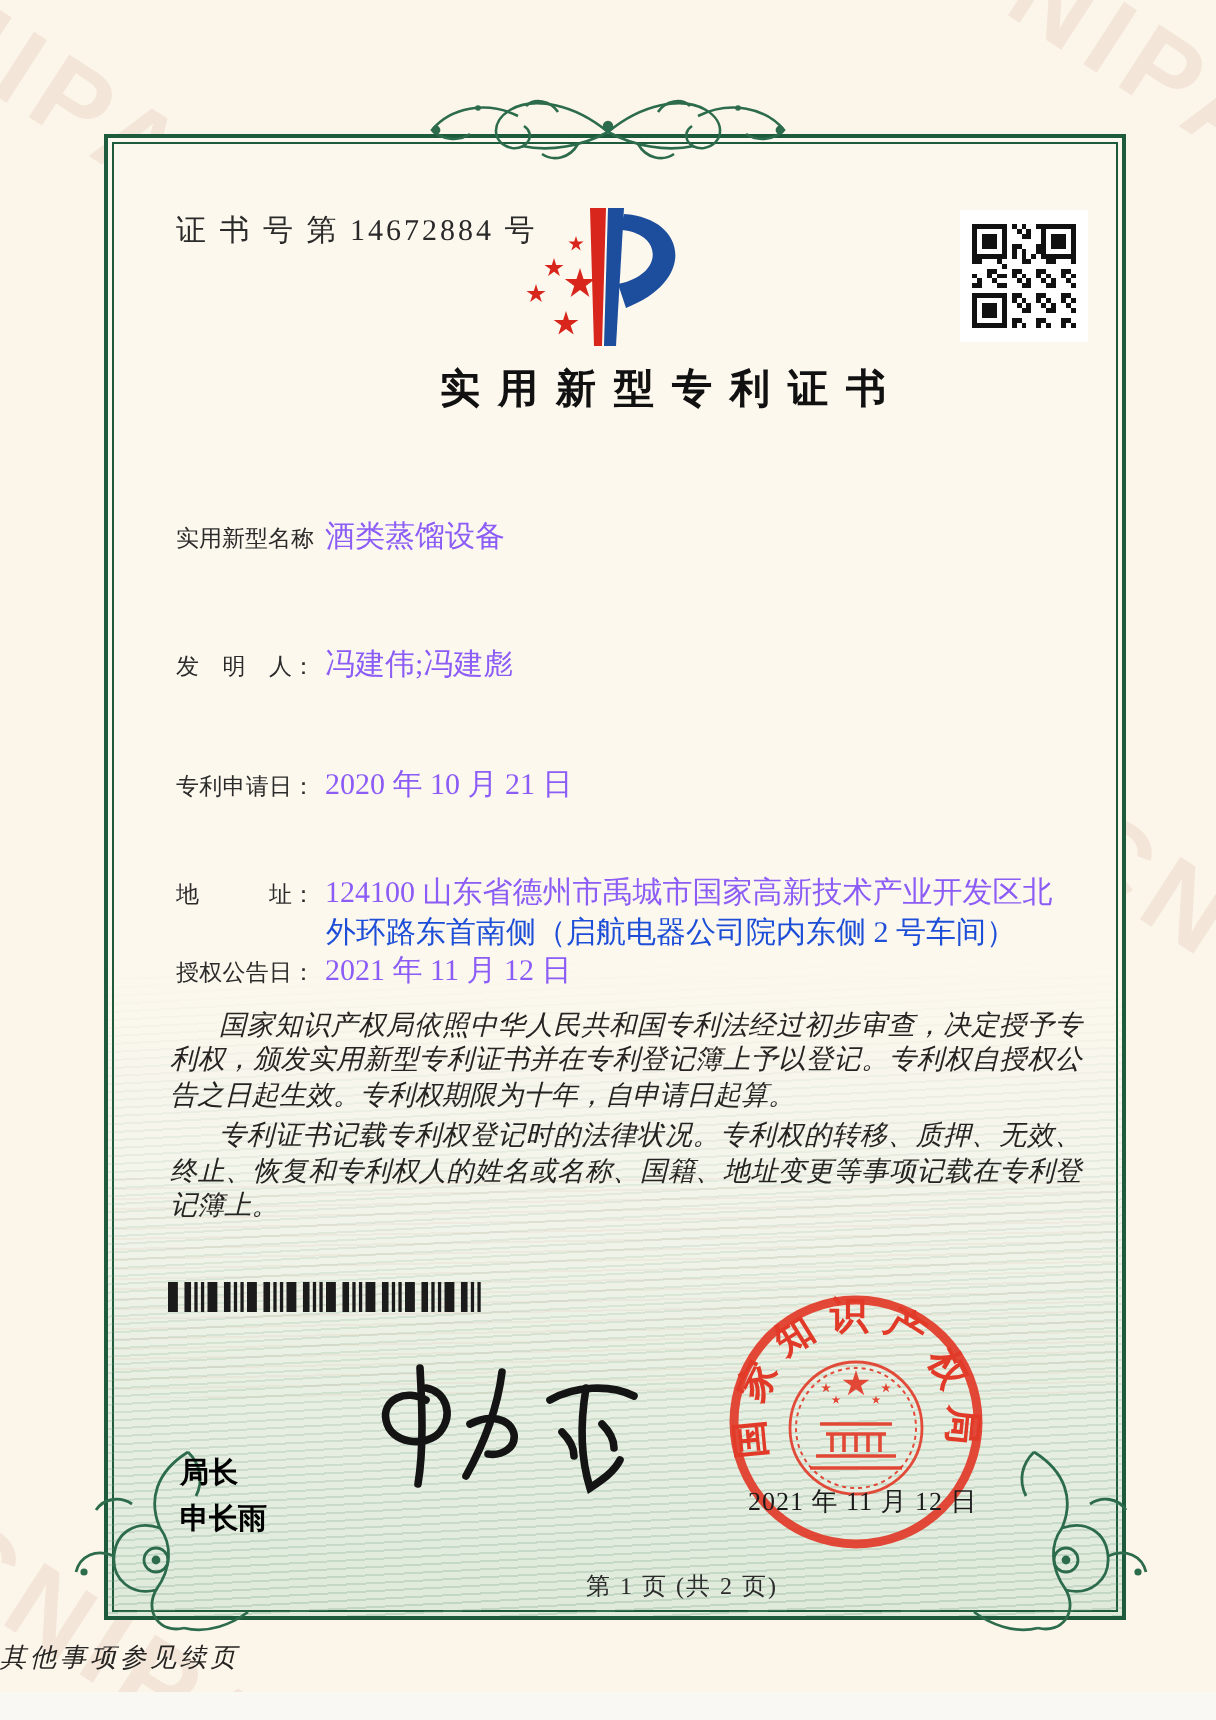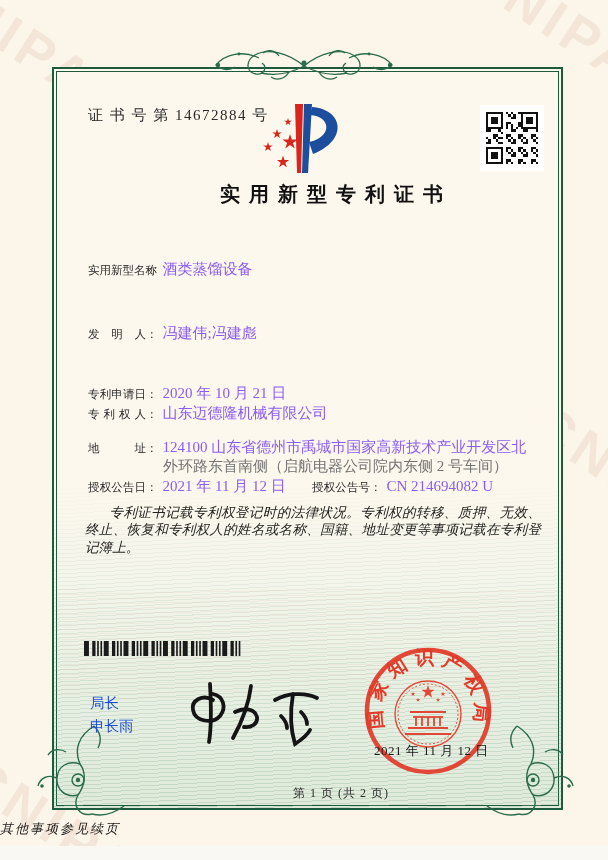--- a/index.html
+++ b/index.html
@@ -23,27 +23,27 @@
      background:repeating-linear-gradient(179deg,rgba(214,150,128,0.10) 0 1px,transparent 1px 5px);}
   
   .certno{position:absolute;left:88px;top:106px;font-size:15px;letter-spacing:1.5px;color:#2a2a2a;}
   .title{position:absolute;left:52px;top:181px;width:568px;text-align:center;
          font-size:20px;font-weight:bold;letter-spacing:9px;color:#111;}
   .frow{position:absolute;left:88px;line-height:16px;white-space:nowrap;}
   .flabel{display:inline-block;width:58px;font-size:11.5px;color:#2b2b2b;
           text-align:justify;text-align-last:justify;vertical-align:baseline;}
   .fcolon{font-size:11.5px;color:#2b2b2b;}
   .fvalue{font-size:15px;color:#8b5cf6;margin-left:5px;}
-  .addr2{position:absolute;left:163px;font-size:15px;color:#737373;white-space:nowrap;}
+  .addr2{position:absolute;left:163px;font-size:15px;color:#1d4ed8;white-space:nowrap;}
   .grantno{position:absolute;left:312px;line-height:16px;white-space:nowrap;}
   .paras{position:absolute;left:85px;top:504px;width:456px;font-size:13.6px;line-height:17.4px;
          text-align:justify;color:#262422;}
   .paras p{margin:0 0 3px 0;text-indent:1.8em;font-style:italic;}
-  .officer{position:absolute;left:90px;top:692px;font-size:14.5px;line-height:23px;
-           font-family:"Liberation Sans","DejaVu Sans",sans-serif;color:#1d4ed8;}
+  .officer{position:absolute;left:90px;top:726px;font-size:14.5px;line-height:23px;
+           font-family:"Liberation Sans","DejaVu Sans",sans-serif;color:#000000;font-weight:bold;}
   .sealdate{position:absolute;left:374px;top:742px;font-size:13px;letter-spacing:0.5px;
             color:#1b1b1b;z-index:5;}
   .pageno{position:absolute;left:52px;top:785px;width:578px;text-align:center;
           font-size:12px;color:#2b2b2b;letter-spacing:1px;}
   .contnote{position:absolute;left:0;top:820px;width:500px;
             font-size:13px;font-style:italic;letter-spacing:2px;color:#262422;}
   .bottomstrip{position:absolute;left:0;bottom:0;width:608px;height:14px;background:#faf8f3;}
   .abs{position:absolute;}
   .qrbox{position:absolute;left:480px;top:105px;width:64px;height:66px;background:#fff;
          display:flex;align-items:center;justify-content:center;}
@@ -327,35 +327,30 @@
 
   <div class="frow" style="top:261px;">
     <span class="flabel">实用新型名称</span><span class="fcolon">：</span><span class="fvalue">酒类蒸馏设备</span>
   </div>
   <div class="frow" style="top:297px;margin-top:28px;">
     <span class="flabel">发明人</span><span class="fcolon">：</span><span class="fvalue">冯建伟;冯建彪</span>
   </div>
   <div class="frow" style="top:369px;margin-top:16px;">
     <span class="flabel">专利申请日</span><span class="fcolon">：</span><span class="fvalue">2020 年 10 月 21 日</span>
   </div>
-  <div class="frow" style="top:405px;">
-    <span class="flabel">专利权人</span><span class="fcolon">：</span><span class="fvalue">山东迈德隆机械有限公司</span>
-  </div>
   <div class="frow" style="top:439px;">
     <span class="flabel">地址</span><span class="fcolon">：</span><span class="fvalue">124100 山东省德州市禹城市国家高新技术产业开发区北</span>
   </div>
   <div class="addr2" style="top:457px;">外环路东首南侧（启航电器公司院内东侧 2 号车间）</div>
   <div class="frow" style="top:478px;">
     <span class="flabel">授权公告日</span><span class="fcolon">：</span><span class="fvalue">2021 年 11 月 12 日</span>
   </div>
-  <div class="grantno" style="top:478px;">
-    <span class="flabel">授权公告号</span><span class="fcolon">：</span><span class="fvalue">CN 214694082 U</span>
-  </div>
 
   <div class="paras">
+    <p>国家知识产权局依照中华人民共和国专利法经过初步审查，决定授予专利权，颁发实用新型专利证书并在专利登记簿上予以登记。专利权自授权公告之日起生效。专利权期限为十年，自申请日起算。</p>
     <p>专利证书记载专利权登记时的法律状况。专利权的转移、质押、无效、终止、恢复和专利权人的姓名或名称、国籍、地址变更等事项记载在专利登记簿上。</p>
   </div>
 
   <div class="abs" style="left:84px;top:641px;">
     <svg id="barcode" width="158" height="15" viewBox="0 0 96 15" preserveAspectRatio="none">
         <rect x="0" y="0" width="3" height="15" fill="#1b1b1b"></rect>
         <rect x="5" y="0" width="2" height="15" fill="#1b1b1b"></rect>
         <rect x="8" y="0" width="1" height="15" fill="#1b1b1b"></rect>
         <rect x="10" y="0" width="1" height="15" fill="#1b1b1b"></rect>
         <rect x="12" y="0" width="3" height="15" fill="#1b1b1b"></rect>

